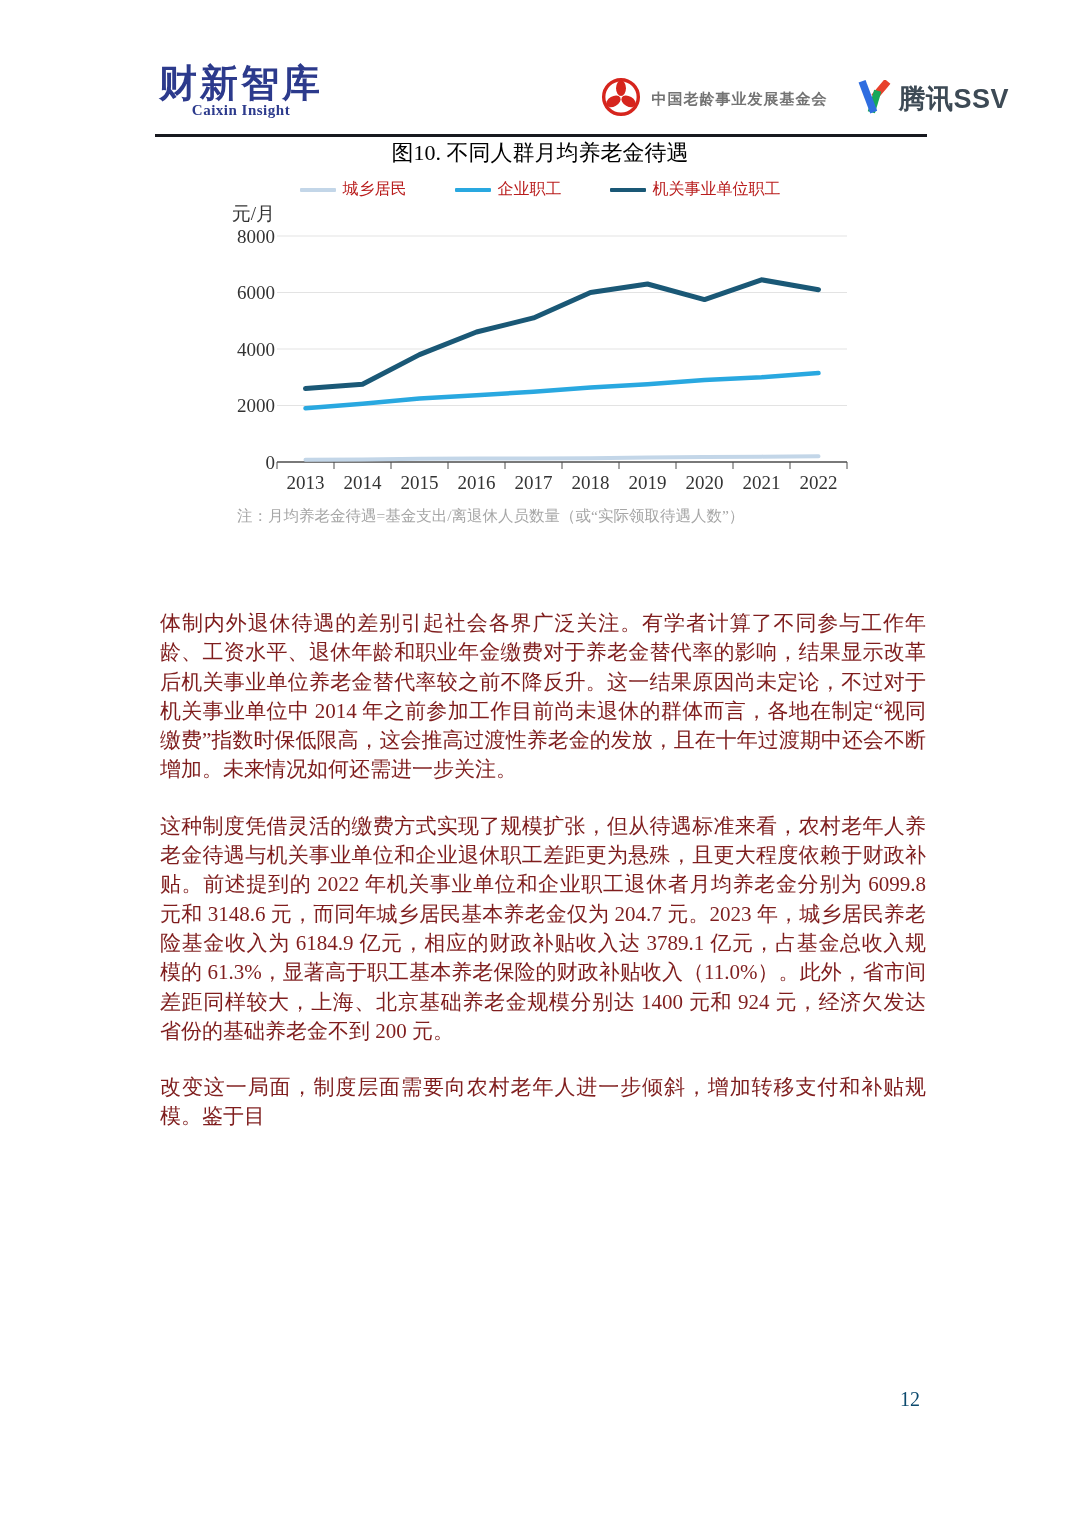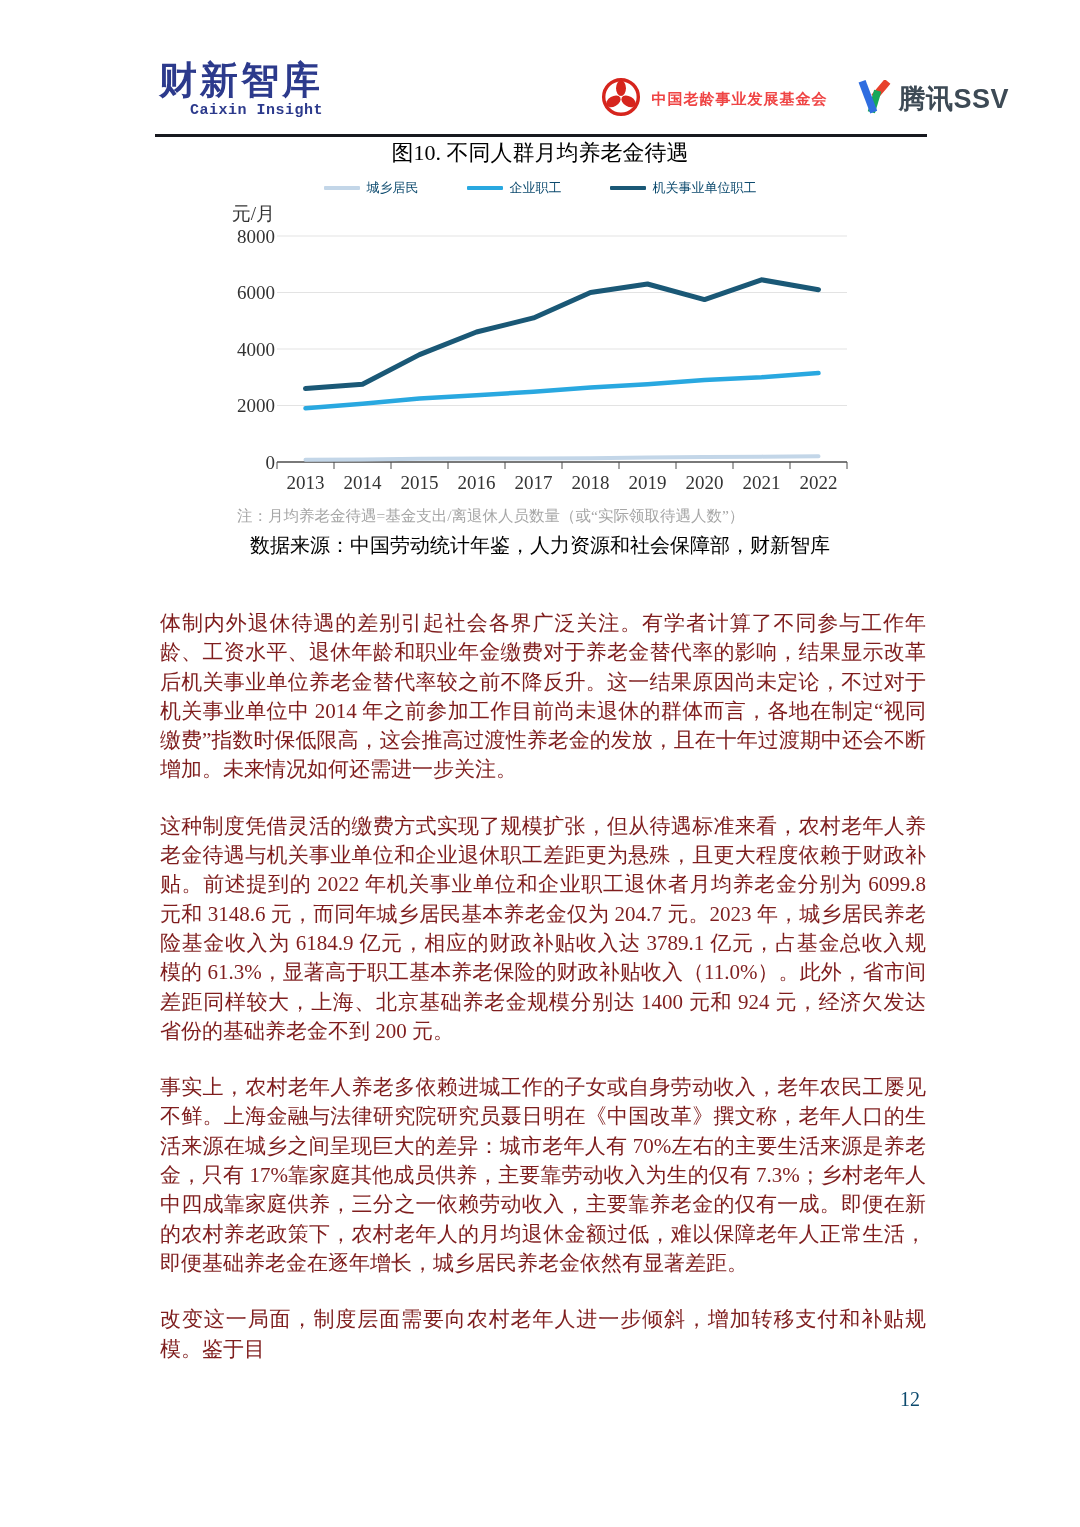--- a/index.html
+++ b/index.html
@@ -6,38 +6,38 @@
   .page {
     position:relative; width:1080px; height:1527px; background:#ffffff;
     font-family:"Liberation Serif","DejaVu Serif",serif; color:#000;
     overflow:hidden;
   }
   
   .header {
     position:absolute; left:155px; top:58px; width:772px; height:76px;
     border-bottom:3px solid #17191f;
   }
-  .caixin { position:absolute; left:4px; top:6px; text-align:right; color:#2c3a8c;
-            font-family:Liberation Mono, monospace; }
+  .caixin { position:absolute; left:4px; top:6px; text-align:center; color:#2c3a8c;
+            font-family:Liberation Serif, serif; }
   .caixin-cn { font-size:38px; font-weight:bold; letter-spacing:3px; line-height:1; }
   .caixin-en { font-size:15px; font-weight:bold; margin-top:0; letter-spacing:0.5px; }
   .header-right { position:absolute; right:-82px; top:18px; display:flex; align-items:center; gap:30px; }
   .foundation { display:flex; align-items:center; gap:9px; }
-  .foundation-name { font-size:15px; font-weight:bold; color:#ef4444; letter-spacing:1px; }
+  .foundation-name { font-size:15px; font-weight:bold; color:#737373; letter-spacing:1px; }
   .tencent { display:flex; align-items:center; gap:7px; }
   .tencent-name { font-size:27px; font-weight:bold; color:#3d4a55;
                   font-family:"Liberation Sans","DejaVu Sans",sans-serif; letter-spacing:0.5px; }
   
   .fig-title { position:absolute; left:230px; top:138px; width:620px; text-align:center;
                font-size:22px; color:#000; }
   .chart-legend { position:absolute; left:230px; top:179px; width:620px;
                   display:flex; justify-content:center; gap:48px; }
   .legend-item { display:flex; align-items:center; gap:7px; }
   .legend-swatch { display:inline-block; width:36px; height:4px; border-radius:1px; }
-  .legend-label { font-size:13px; color:#0c4a6e; }
+  .legend-label { font-size:16px; color:#b91c1c; }
   .chart-svg { position:absolute; left:229px; top:202px; }
   .grid  { stroke:#e3e3e3; stroke-width:1; }
   .axis  { stroke:#4d4d4d; stroke-width:1.3; }
   .tick  { stroke:#4d4d4d; stroke-width:1; }
   .axis-label { font-family:"Liberation Serif","DejaVu Serif",serif; font-size:19px; fill:#333; }
   .fig-note { position:absolute; left:237px; top:506px; font-size:15.5px; color:#a6a6a6; }
   .fig-source { position:absolute; left:200px; top:532px; width:680px; text-align:center;
                 font-size:20px; color:#000; }
   
   .article { position:absolute; left:160px; top:600px; width:766px;
@@ -130,24 +130,22 @@
       <text x="361.5" y="287" text-anchor="middle" class="axis-label">2018</text>
       <text x="418.5" y="287" text-anchor="middle" class="axis-label">2019</text>
       <text x="475.5" y="287" text-anchor="middle" class="axis-label">2020</text>
       <text x="532.5" y="287" text-anchor="middle" class="axis-label">2021</text>
       <text x="589.5" y="287" text-anchor="middle" class="axis-label">2022</text>
       <polyline points="76.5,257.74 133.5,257.4575 190.5,256.69475 247.5,256.61 304.5,256.46875 361.5,256.18625 418.5,255.48 475.5,255.0845 532.5,254.6325 589.5,254.217225" fill="none" stroke="#c3d6e8" stroke-width="4" stroke-linejoin="round" stroke-linecap="round"></polyline>
       <polyline points="76.5,206.325 133.5,201.805 190.5,196.4375 247.5,193.32999999999998 304.5,189.6575 361.5,185.42000000000002 418.5,182.3125 475.5,178.075 532.5,175.25 589.5,171.05205" fill="none" stroke="#29a8e0" stroke-width="4.5" stroke-linejoin="round" stroke-linecap="round"></polyline>
       <polyline points="76.5,186.55 133.5,182.3125 190.5,152.65 247.5,130.05 304.5,115.92500000000001 361.5,90.5 418.5,82.025 475.5,97.5625 532.5,77.7875 589.5,87.68064999999999" fill="none" stroke="#1a5876" stroke-width="5" stroke-linejoin="round" stroke-linecap="round"></polyline>
     </svg>
   <div class="fig-note">注：月均养老金待遇=基金支出/离退休人员数量（或“实际领取待遇人数”）</div>
-  <div class="fig-source">数据来源：中国劳动统计年鉴，人力资源和社会保障部，财新智库</div>
 
   <div class="article">
       <p class="para">体制内外退休待遇的差别引起社会各界广泛关注。有学者计算了不同参与工作年龄、工资水平、退休年龄和职业年金缴费对于养老金替代率的影响，结果显示改革后机关事业单位养老金替代率较之前不降反升。这一结果原因尚未定论，不过对于机关事业单位中 2014 年之前参加工作目前尚未退休的群体而言，各地在制定“视同缴费”指数时保低限高，这会推高过渡性养老金的发放，且在十年过渡期中还会不断增加。未来情况如何还需进一步关注。</p>
       <p class="para">这种制度凭借灵活的缴费方式实现了规模扩张，但从待遇标准来看，农村老年人养老金待遇与机关事业单位和企业退休职工差距更为悬殊，且更大程度依赖于财政补贴。前述提到的 2022 年机关事业单位和企业职工退休者月均养老金分别为 6099.8 元和 3148.6 元，而同年城乡居民基本养老金仅为 204.7 元。2023 年，城乡居民养老险基金收入为 6184.9 亿元，相应的财政补贴收入达 3789.1 亿元，占基金总收入规模的 61.3%，显著高于职工基本养老保险的财政补贴收入（11.0%）。此外，省市间差距同样较大，上海、北京基础养老金规模分别达 1400 元和 924 元，经济欠发达省份的基础养老金不到 200 元。</p>
-      <p class="para">事实上，农村老年人养老多依赖进城工作的子女或自身劳动收入，老年农民工屡见不鲜。上海金融与法律研究院研究员聂日明在《中国改革》撰文称，老年人口的生活来源在城乡之间呈现巨大的差异：城市老年人有 70%左右的主要生活来源是养老金，只有 17%靠家庭其他成员供养，主要靠劳动收入为生的仅有 7.3%；乡村老年人中四成靠家庭供养，三分之一依赖劳动收入，主要靠养老金的仅有一成。即便在新的农村养老政策下，农村老年人的月均退休金额过低，难以保障老年人正常生活，即便基础养老金在逐年增长，城乡居民养老金依然有显著差距。</p>
       <p class="para">改变这一局面，制度层面需要向农村老年人进一步倾斜，增加转移支付和补贴规模。鉴于目</p>
     </div>
 
   <div class="page-number">12</div>
 
 </div>
 
 </body></html>

